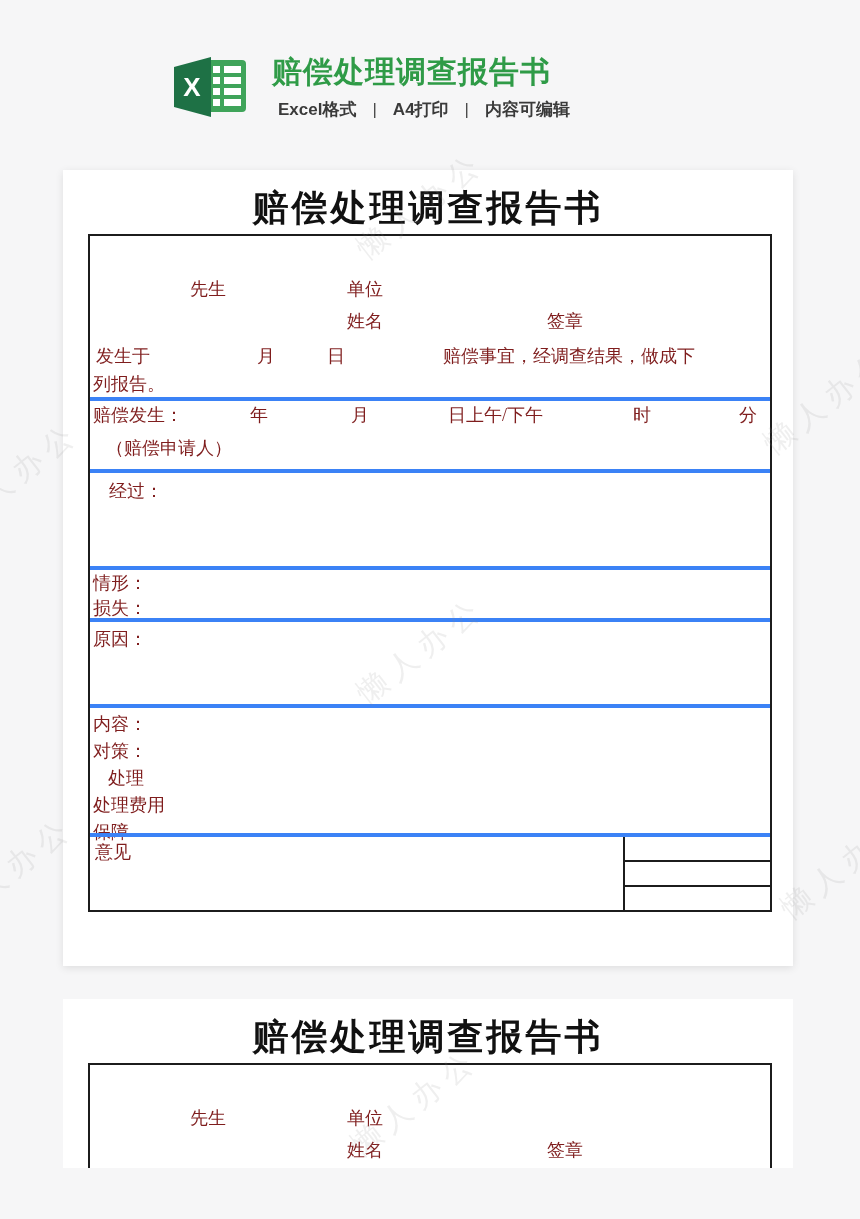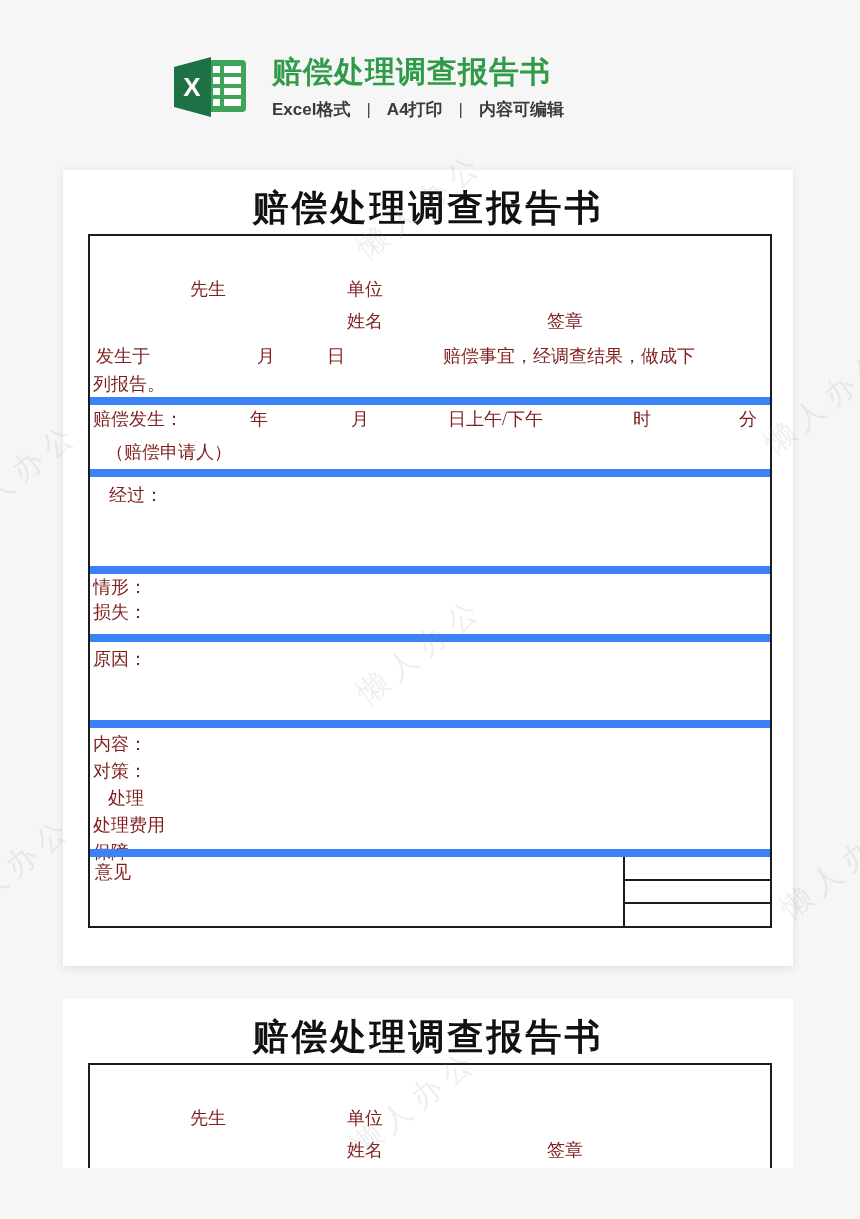--- a/index.html
+++ b/index.html
@@ -24,21 +24,21 @@
   
   .page-header{position:absolute;left:170px;top:55px;display:flex;align-items:flex-start;}
   .excel-icon{width:78px;height:64px;flex:0 0 auto;}
   .header-text{margin-left:24px;}
   .page-title{
     margin:0;font-size:30px;line-height:34px;font-weight:bold;
     color:#2f9b47;letter-spacing:1px;
   }
   .page-subtitle{
     margin-top:9px;font-size:17px;font-weight:bold;color:#3a3a3a;
-    display:flex;align-items:center;
+    display:flex;align-items:center;margin-left:6px;
   }
   .page-subtitle .sep{margin:0 16px;color:#4a4a4a;font-weight:normal;}
 
   
   .doc-card{
     position:absolute;left:63px;width:730px;height:796px;
     background:#ffffff;
     box-shadow:0 2px 8px rgba(0,0,0,0.10);
   }
   .card1{top:170px;}
@@ -56,25 +56,25 @@
   }
 
   .report-table{
     position:absolute;left:25px;top:64px;width:684px;
     border:2px solid #1c1c1c;
     font-family:"Liberation Serif","DejaVu Serif",serif;
     font-size:18px;color:#7f1d1d;
     box-sizing:border-box;
   }
   .trow{position:relative;box-sizing:border-box;}
-  .trow + .trow{border-top:8px solid #3b82f6;font-family:Liberation Serif, serif;}
+  .trow + .trow{border-top:4px solid #3b82f6;font-family:Liberation Serif, serif;}
   .r1{height:161px;}
   .r2{height:72px;}
   .r3{height:97px;}
-  .r4{height:68px;}
+  .r4{height:52px;}
   .r5{height:86px;}
   .r6{height:129px;}
   .r7{height:77px;padding-left:40px;}
   .cellline{position:absolute;height:24px;line-height:24px;white-space:nowrap;}
   .ps{position:absolute;white-space:nowrap;}
 
   
   .r7 .opinion-label{position:absolute;left:5px;top:3px;}
   .sub-col{
     position:absolute;right:0;top:0;bottom:0;width:147px;

